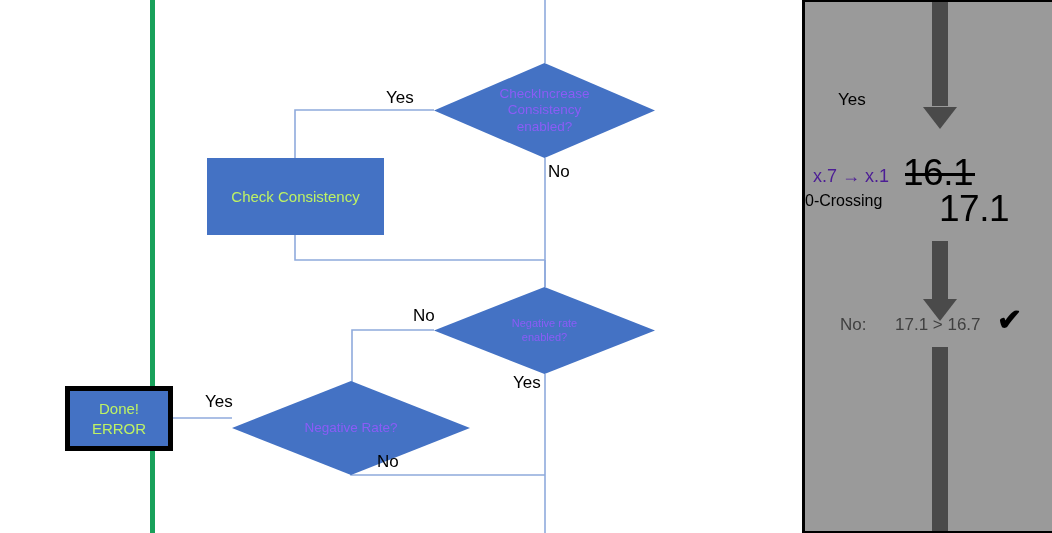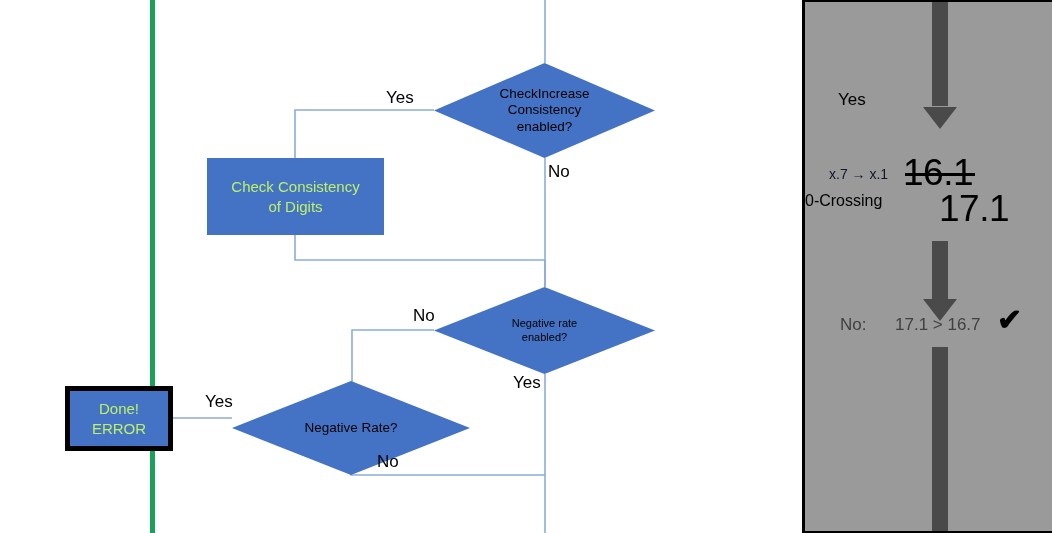--- a/index.html
+++ b/index.html
@@ -18,21 +18,21 @@
 
   .green-divider{
     position:absolute;left:150px;top:0;width:5px;height:533px;
     background:#18A15A;
   }
 
   
   .diamond{
     position:absolute;
     display:flex;align-items:center;justify-content:center;
-    text-align:center;color:#000000;
+    text-align:center;color:#8b5cf6;
     line-height:1.22;
   }
   .diamond .dshape{
     position:absolute;left:0;top:0;width:100%;height:100%;
     background:#4472C4;
     clip-path:polygon(50% 0,100% 50%,50% 100%,0 50%);
   }
   .diamond .dtext{position:relative;z-index:2;padding:0 14px;}
 
   #diamond-checkincrease{
@@ -98,21 +98,21 @@
   #gp-arrow1-stem{left:127px;top:-4px;width:16px;height:108px;}
   #gp-arrow1-head{left:118px;top:105px;}
 
   #gp-arrow2-stem{left:127px;top:239px;width:16px;height:62px;}
   #gp-arrow2-head{left:118px;top:297px;}
 
   #gp-arrow3-stem{left:127px;top:345px;width:16px;height:190px;}
 
   #gp-yes{position:absolute;left:33px;top:88px;font-size:17px;color:#000;}
 
-  #gp-row-a{position:absolute;left:24px;top:164px;font-size:14px;color:#0f172a;white-space:nowrap;}
+  #gp-row-a{position:absolute;left:8px;top:164px;font-size:18px;color:#4c1d95;white-space:nowrap;}
   #gp-row-b{position:absolute;left:0px;top:190px;font-size:16px;color:#000;white-space:nowrap;text-align:center;}
 
   #gp-num1{
     position:absolute;left:98px;top:150px;font-size:37px;color:#000;
     letter-spacing:-0.5px;
   }
   #gp-num1 .strike{
     position:absolute;left:2px;top:21px;width:70px;height:3px;background:#000;
   }
   #gp-num2{
@@ -169,21 +169,20 @@
       <div class="dtext">
         <div>CheckIncrease</div>
         <div>Consistency</div>
         <div>enabled?</div>
       </div>
     </div>
 
     <div class="proc-box" id="box-check-consistency">
       <div class="boxtext">
         <div>Check Consistency</div>
-        <div>of Digits</div>
       </div>
     </div>
 
     <div class="diamond" id="diamond-negrate-allowed">
       <div class="dshape"></div>
       <div class="dtext">
         <div>Negative rate</div>
         <div>enabled?</div>
       </div>
     </div>

